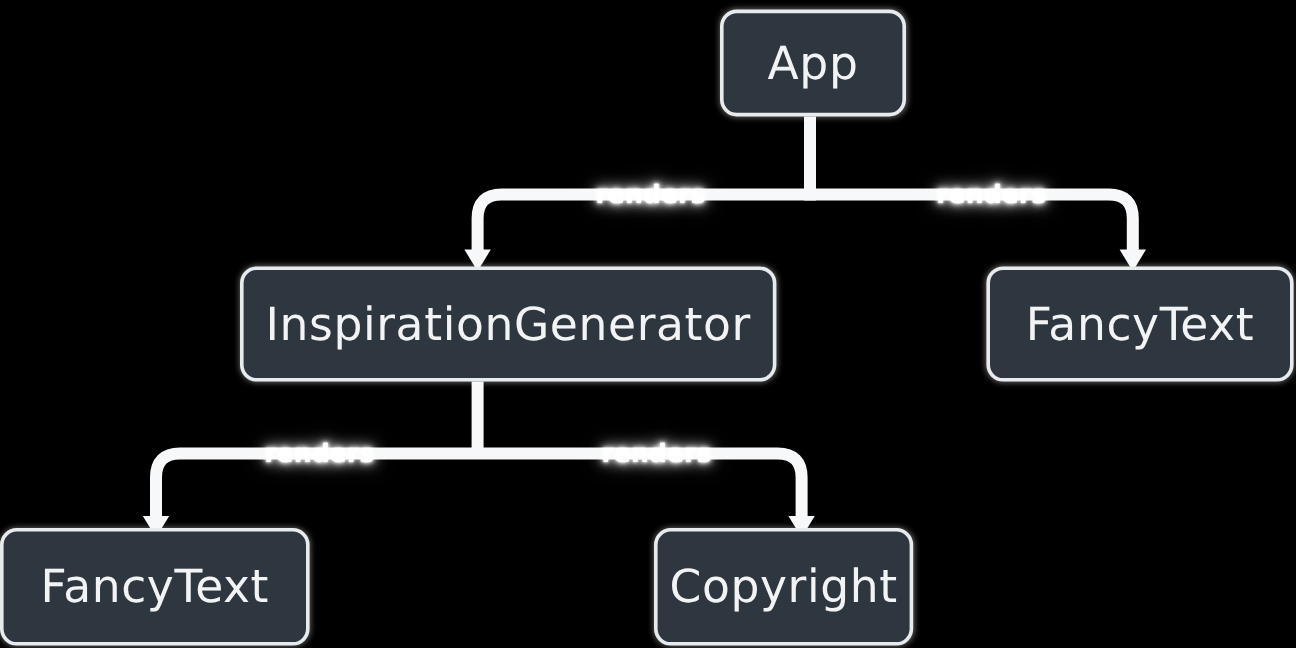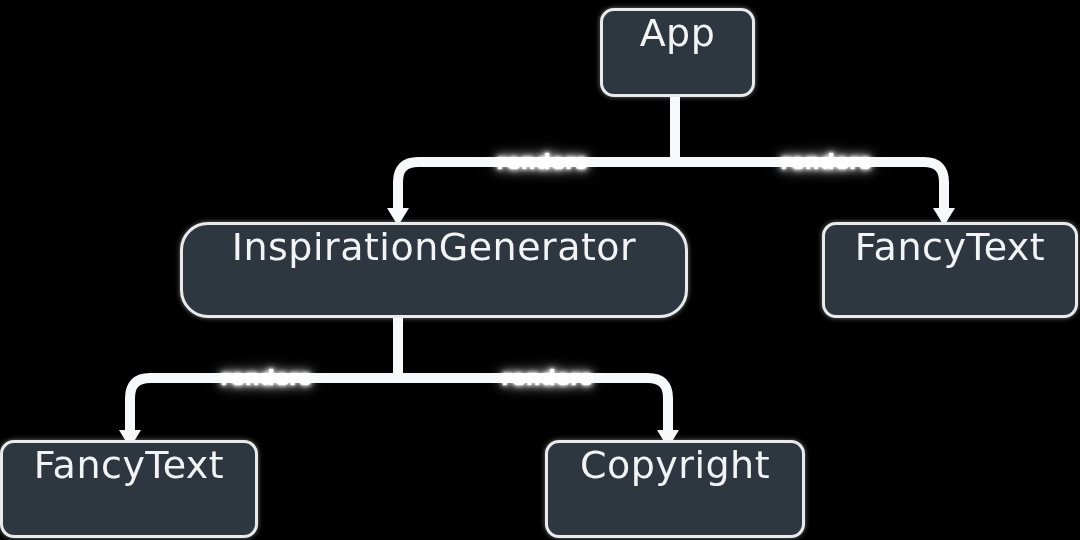--- a/index.html
+++ b/index.html
@@ -24,21 +24,21 @@
     stroke-width:10;
     fill:none;
   }
   .edges-layer polygon{fill:var(--edge);}
   .node{
     position:absolute;
     background:var(--node-fill);
     border:3px solid var(--node-border);
     border-radius:14px;
     box-shadow:0 0 5px rgba(255,255,255,0.45);
-    display:flex;align-items:flex-start;justify-content:center;
+    display:flex;align-items:center;justify-content:center;
     color:var(--node-text);
     font-size:38px;
     letter-spacing:0.5px;
     box-sizing:border-box;
     white-space:nowrap;
   }
   .edge-label{
     position:absolute;
     transform:translate(-50%,-50%);
     color:var(--edge-label-text);
@@ -76,29 +76,29 @@
 
   <div class="edge-label" style="left:542px;top:162px;">renders</div>
   <div class="edge-label" style="left:826px;top:162px;">renders</div>
   <div class="edge-label" style="left:266px;top:378px;">renders</div>
   <div class="edge-label" style="left:547px;top:378px;">renders</div>
 
   <div class="node" style="left:600px;top:8px;width:155px;height:89px;">
     <span>App</span>
   </div>
 
-  <div class="node" style="left:180px;top:222px;width:508px;height:96px;border-radius:28px;">
+  <div class="node" style="left:200px;top:222px;width:447px;height:96px;">
     <span>InspirationGenerator</span>
   </div>
 
   <div class="node" style="left:822px;top:222px;width:256px;height:96px;">
     <span>FancyText</span>
   </div>
 
   <div class="node" style="left:0px;top:440px;width:258px;height:98px;">
     <span>FancyText</span>
   </div>
 
-  <div class="node" style="left:545px;top:440px;width:260px;height:98px;">
+  <div class="node" style="left:545px;top:440px;width:216px;height:98px;">
     <span>Copyright</span>
   </div>
 
 </div>
 
 </body></html>

